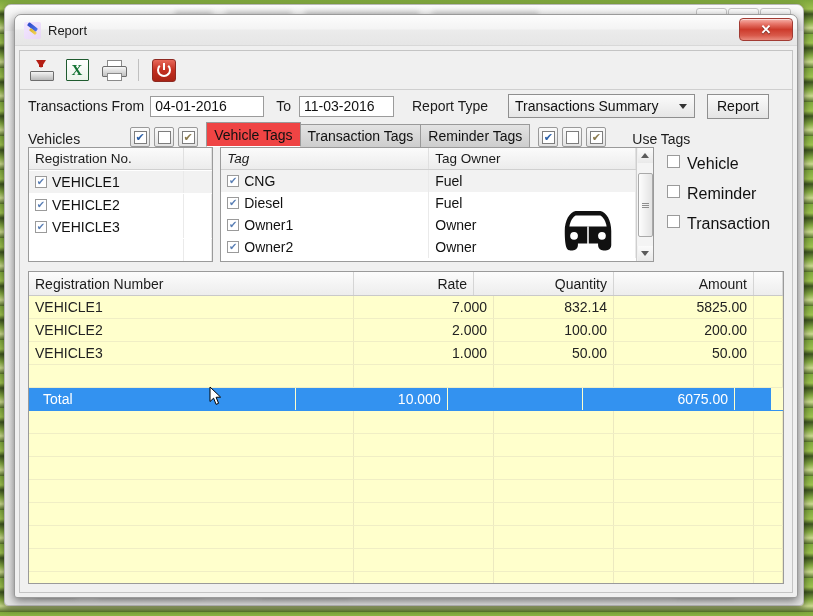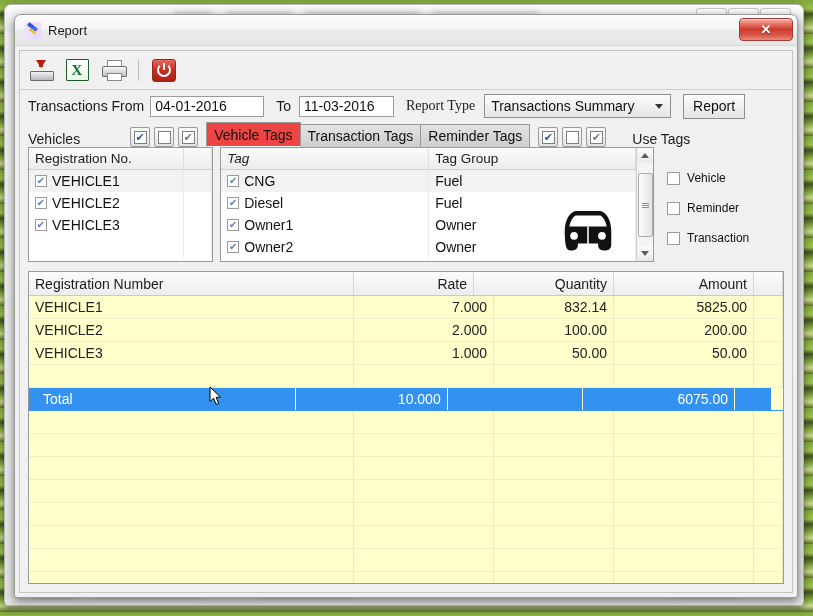--- a/index.html
+++ b/index.html
@@ -283,21 +283,21 @@
     display:flex;align-items:center;justify-content:center;
   }
   .vs-grip{width:7px;height:5px;
     background:repeating-linear-gradient(180deg,#8e8e8e 0 1px,transparent 1px 2px);}
   
   #car-watermark{
     position:absolute;right:26px;bottom:2px;width:78px;height:62px;pointer-events:none;
   }
   
   #use-tags{width:120px;padding-left:6px;padding-top:8px;}
-  .utrow{display:flex;align-items:flex-end;height:30px;font-size:12px;color:#111;}
+  .utrow{display:flex;align-items:flex-start;height:30px;font-size:16px;color:#111;}
   .utrow .cbx{width:13px;height:13px;flex:0 0 13px;margin-right:7px;}
   
   #results-wrap{
     flex:1;margin:6px 8px 8px 8px;border:1px solid #9a9a9a;
     background:#ffffcc;display:flex;flex-direction:column;overflow:hidden;
   }
   #results-head{
     display:flex;height:23px;flex:0 0 23px;
     background:linear-gradient(180deg,#fcfcfc,#ededed);
     border-bottom:1px solid #c9c9c9;
@@ -373,22 +373,22 @@
             <div class="bar"></div>
         </div>
       </div>
     </div>
 
     <div id="filter-row">
       <span class="lbl">Transactions From</span>
       <div class="textbox" style="width:114px;margin-left:6px;">04-01-2016</div>
       <span class="lbl" style="margin-left:12px;">To</span>
       <div class="textbox" style="width:95px;margin-left:8px;">11-03-2016</div>
-      <span class="lbl" style="margin-left:12px;font-family:Liberation Serif, serif;">Report Type</span>
-      <div class="combo" style="margin-left:9px;">
+      <span class="lbl" style="margin-left:18px;">Report Type</span>
+      <div class="combo" style="margin-left:20px;">
         <span>Transactions Summary</span>
         <span class="arrow"></span>
       </div>
       <div class="btn" style="margin-left:12px;width:62px;">Report</div>
     </div>
 
     <div id="tabs-row">
       <span class="lbl" style="margin-right:50px;">Vehicles</span>
       <div class="tri-btn">
         <div class="tri-inner chk-blue">✔</div>
@@ -411,21 +411,21 @@
         <div class="tri-inner"></div>
       </div>
       <div class="tri-btn">
         <div class="tri-inner chk-grey">✔</div>
       </div>
       <span class="lbl" style="margin-left:22px;">Use Tags</span>
     </div>
 
     <div id="lists-row">
 
-      <div class="grid-panel" style="width:190px;">
+      <div class="grid-panel" style="width:190px;justify-content:space-between;">
         <div class="grid-head">
           <div class="hc" style="width:155px;">Registration No.</div>
           <div class="hc" style="flex:1;"></div>
         </div>
         <div class="grid-row alt">
           <div class="grid-cell" style="width:155px;">
             <span class="cbx">✔</span>
             <span>VEHICLE1</span>
           </div>
           <div class="grid-cell" style="flex:1;"></div>
@@ -448,21 +448,21 @@
           <div class="grid-cell" style="width:155px;"></div>
             <div class="grid-cell" style="flex:1;"></div>
         </div>
       </div>
 
       <div class="grid-panel" style="width:445px;position:relative;">
         <div style="display:flex;flex:1;overflow:hidden;">
           <div style="flex:1;display:flex;flex-direction:column;">
             <div class="grid-head">
               <div class="hc" style="width:208px;font-style:italic;">Tag</div>
-              <div class="hc" style="flex:1;">Tag Group</div>
+              <div class="hc" style="flex:1;">Tag Owner</div>
             </div>
             <div class="grid-row alt">
               <div class="grid-cell" style="width:208px;">
                 <span class="cbx">✔</span>
                 <span>CNG</span>
               </div>
               <div class="grid-cell" style="flex:1;">Fuel</div>
             </div>
             <div class="grid-row">
               <div class="grid-cell" style="width:208px;">

